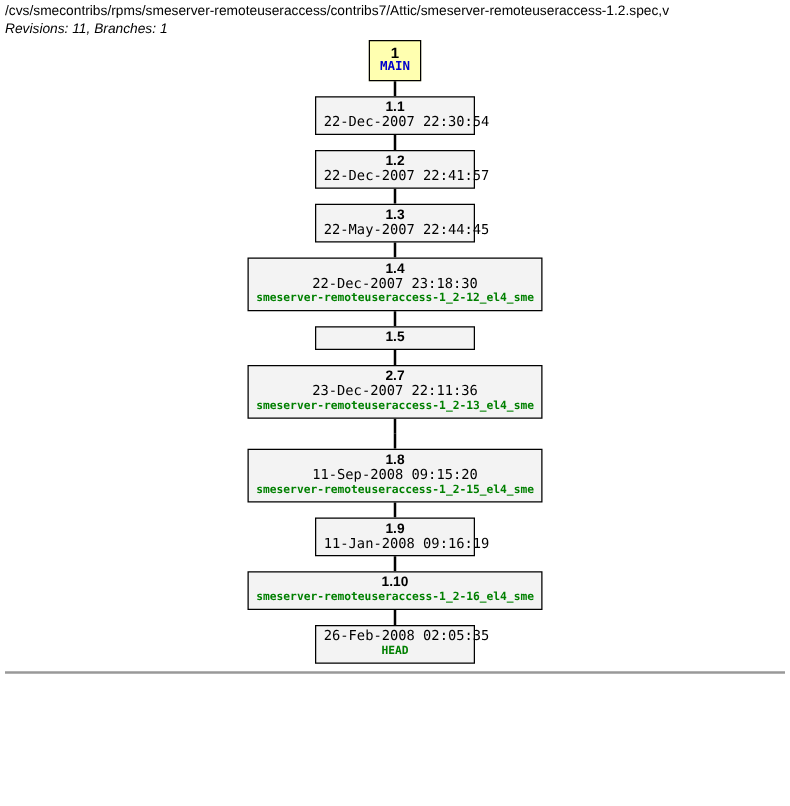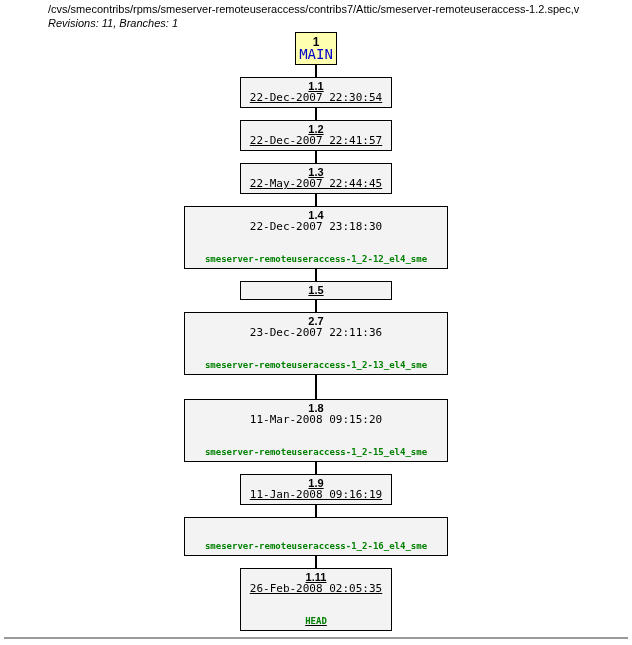--- a/index.html
+++ b/index.html
@@ -15,21 +15,20 @@
     width: 632px;
     position: relative;
     padding-bottom: 8px;
   }
   .header {
     padding: 2px 4px 2px 4px;
     font-size: 11px;
     line-height: 14px;
     font-family: Verdana, Geneva, sans-serif;
     color: #000;
-    margin-left: 44px;
   }
   .header .path { white-space: nowrap; }
   .header .meta { white-space: nowrap; font-style: italic; }
 
   .graph {
     position: relative;
   }
 
   .line-wrap {
     display: flex;
@@ -72,37 +71,36 @@
     font-size: 11px;
     color: #000;
     white-space: nowrap;
   }
   .node .tag {
     font-family: "Lucida Console", Monaco, monospace;
     font-size: 9px;
     font-weight: bold;
     color: #008000;
     white-space: nowrap;
-    margin-top: 20px;
   }
   .node .branch-num {
     font-family: Verdana, Geneva, sans-serif;
     font-size: 12px;
     font-weight: bold;
     color: #000;
   }
   .node .branch-name {
     font-family: "Lucida Console", Monaco, monospace;
-    font-size: 14px;
-    font-weight: normal;
+    font-size: 10px;
+    font-weight: bold;
     color: #0000cc;
   }
 
-  .node.small { width: 152px; text-decoration: underline; }
-  .node.wide  { width: 264px; }
+  .node.small { width: 128px; }
+  .node.wide  { width: 236px; }
 
   
   .hr {
     border: none;
     border-top: 2px solid #999999;
     margin: 6px 4px 0 4px;
   }
 </style>
 </head>
 <body>
@@ -180,47 +178,47 @@
         </div>
         <div class="line-wrap">
           <div class="vline short"></div>
         </div>
         <div class="line-wrap">
           <div class="vline short"></div>
         </div>
         <div class="center-row">
           <div class="node wide">
             <div class="rev">1.8</div>
-            <div class="date">11-Mar-2008 09:15:20</div>
+            <div class="date">11-Sep-2008 09:15:20</div>
             <div class="tag">smeserver-remoteuseraccess-1_2-15_el4_sme</div>
           </div>
         </div>
         <div class="line-wrap">
           <div class="vline short"></div>
         </div>
         <div class="center-row">
           <div class="node small">
             <div class="rev">1.9</div>
             <div class="date">11-Jan-2008 09:16:19</div>
           </div>
         </div>
         <div class="line-wrap">
           <div class="vline short"></div>
         </div>
         <div class="center-row">
           <div class="node wide">
+            <div class="rev">1.10</div>
             <div class="tag">smeserver-remoteuseraccess-1_2-16_el4_sme</div>
           </div>
         </div>
         <div class="line-wrap">
           <div class="vline short"></div>
         </div>
         <div class="center-row">
           <div class="node small">
-            <div class="rev">1.11</div>
             <div class="date">26-Feb-2008 02:05:35</div>
             <div class="tag">HEAD</div>
           </div>
         </div>
       </div>
 
 </div>
 
 <hr class="hr">
 

